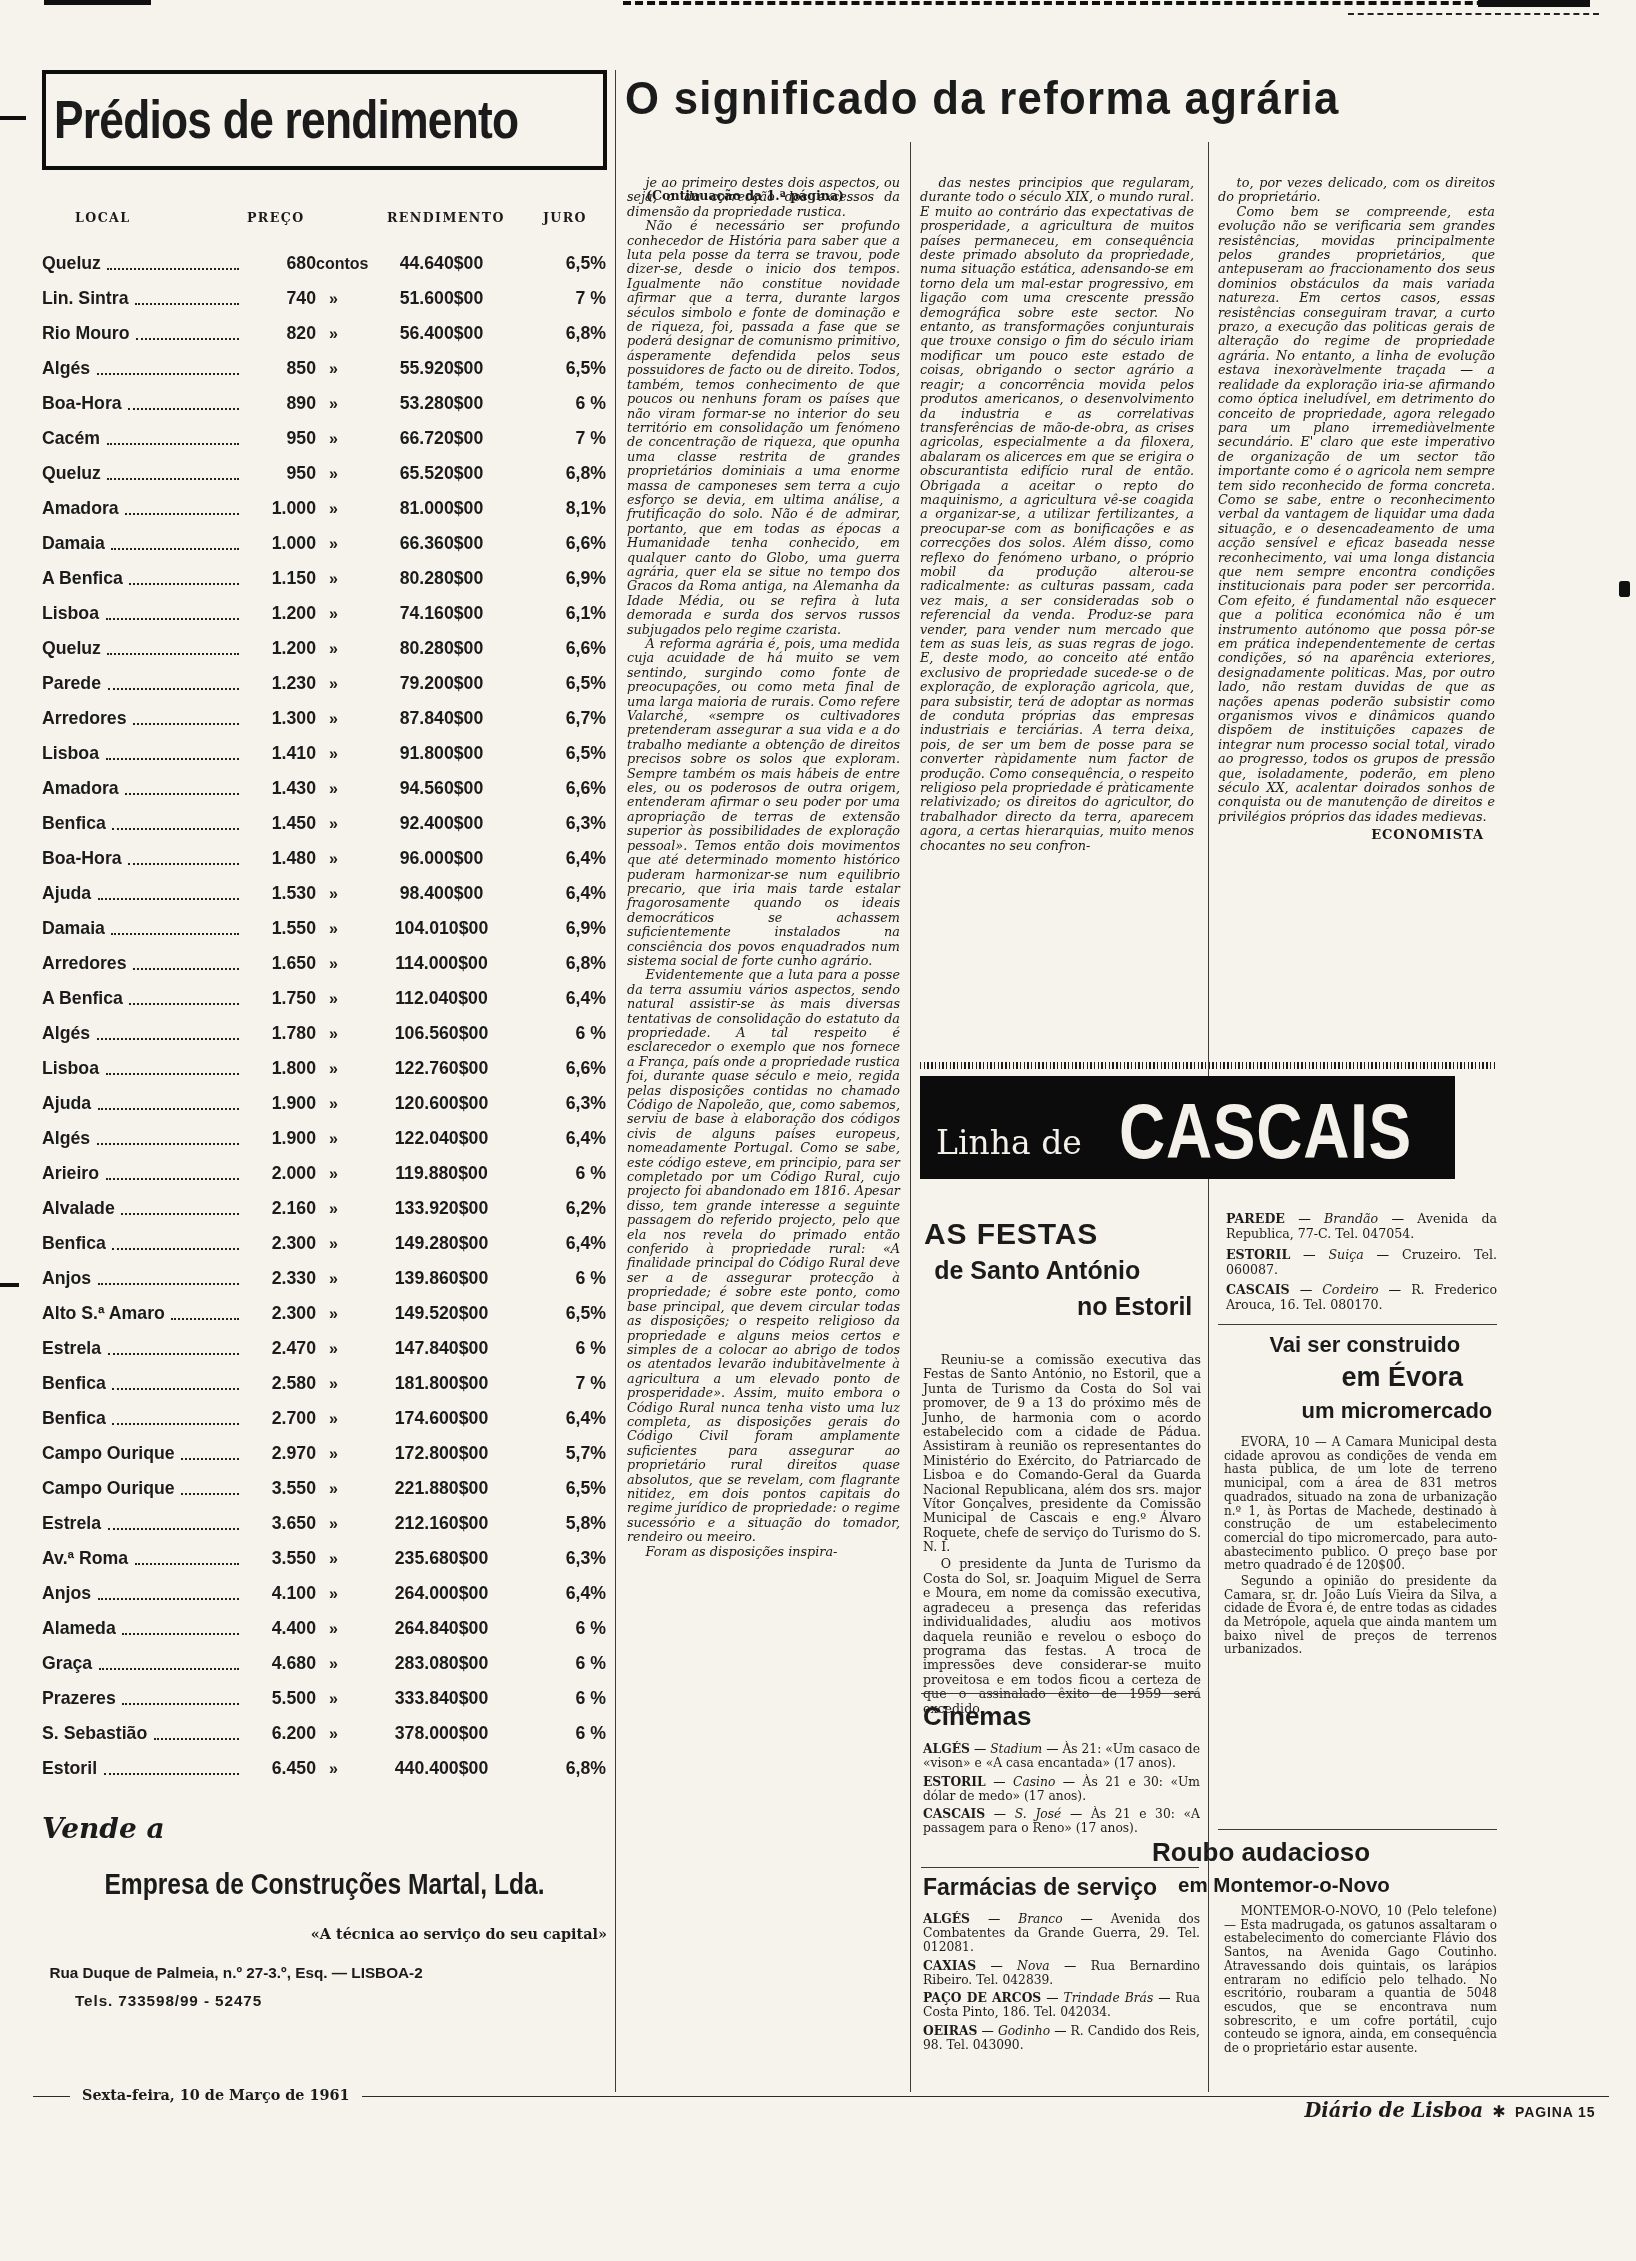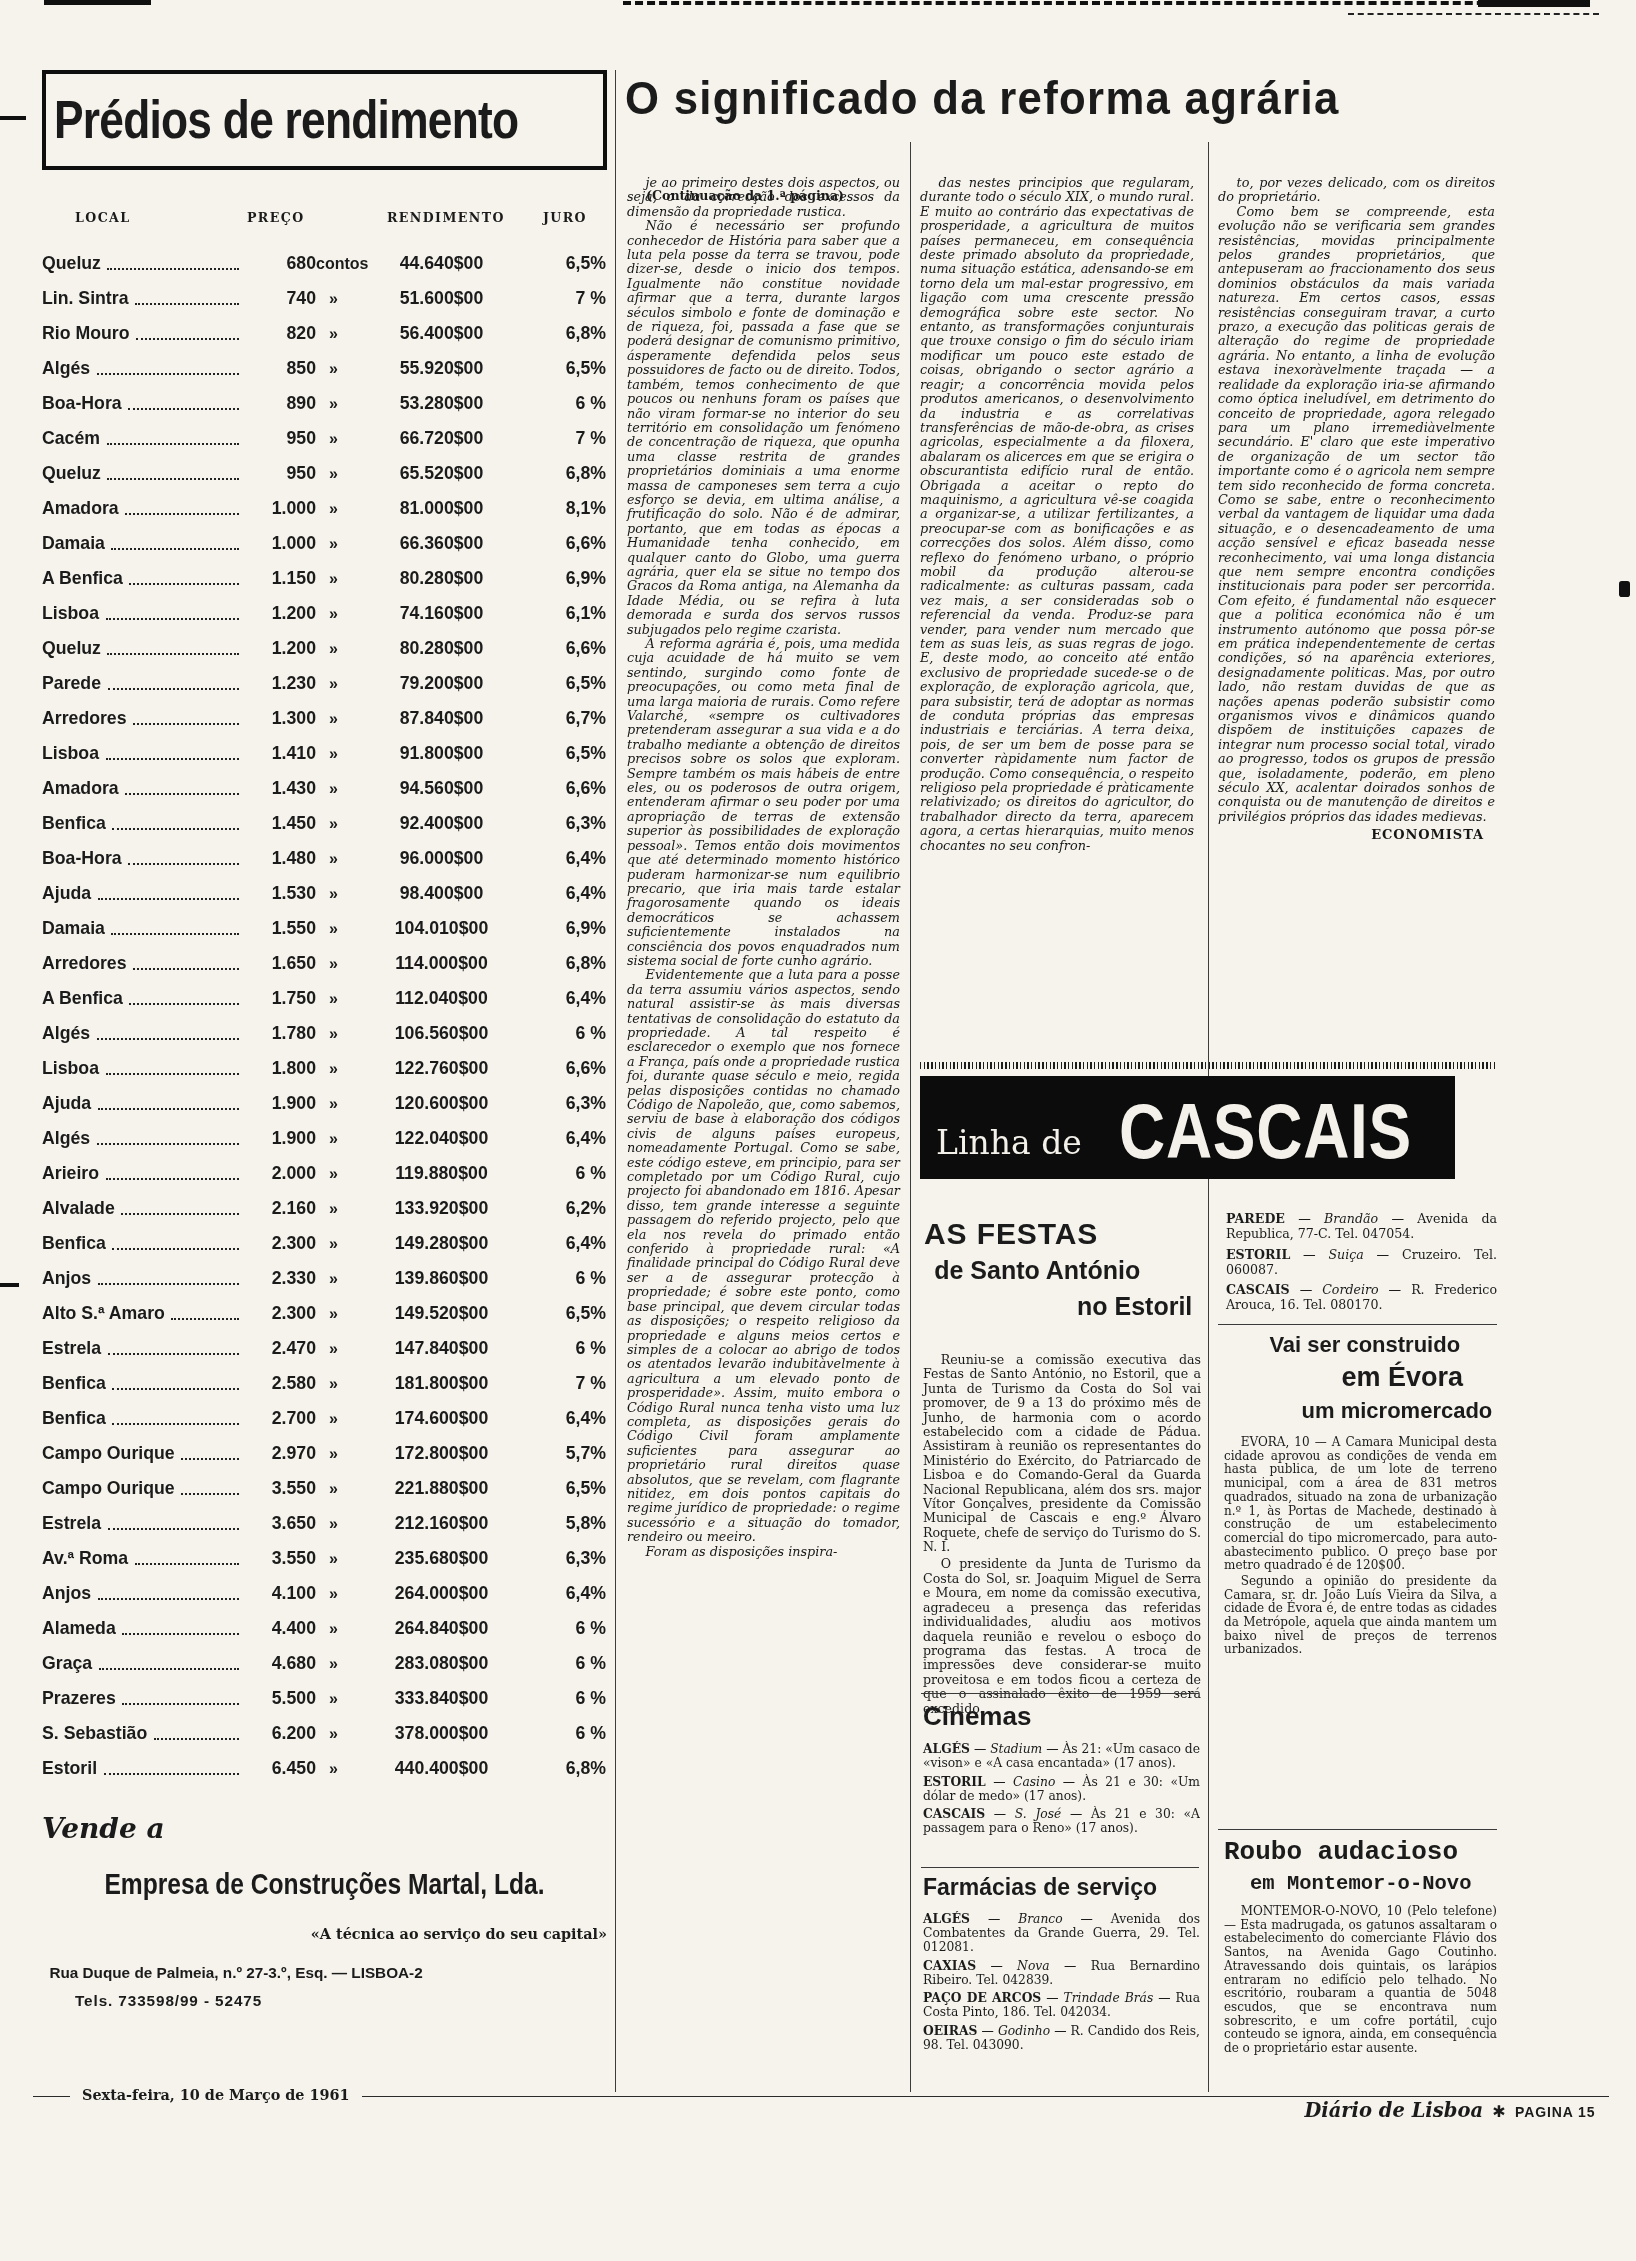--- a/index.html
+++ b/index.html
@@ -97,21 +97,21 @@
   .festas-body p { text-indent:17.7px; margin-bottom:2.8px; }
 
   
   .evora-head { left:1227px; top:1332px; width:269px; font-family:"Liberation Sans", sans-serif; font-weight:bold; }
   .evora-l1 { font-size:22px; padding-left:6.5px;text-align:center; }
   .evora-l2 { font-size:27px; text-align:right; padding-right:33px; margin-top:3.7px; }
   .evora-l3 { font-size:22px; text-align:right; padding-right:3.7px; margin-top:5.6px; }
   .evora-body { left:1224px; top:1436px; width:273px; font-size:12px; line-height:13.7px; text-align:justify; }
   .evora-body p { text-indent:16.7px; margin-bottom:1.9px; }
 
-  .roubo-head { left:1224px; top:1837px; width:273px; font-family:Liberation Mono, monospace; font-weight:bold; }
+  .roubo-head { left:1152px; top:1837px; width:273px; font-family:Liberation Sans, sans-serif; font-weight:bold; }
   .roubo-l1 { font-size:26px; }
   .roubo-l2 { font-size:20.5px; margin:4.6px 0 0 26px; }
   .roubo-body { left:1224px; top:1905px; width:273px; font-size:12px; line-height:13.7px; text-align:justify; }
   .roubo-body p { text-indent:16.7px; }
 
   
   .sec-head { font-family:"Liberation Sans", sans-serif; font-weight:bold; }
   .cine-head { left:923px; top:1701px; font-size:26px; }
   .cine-list { left:923px; top:1742px; width:277px; }
   .farm-head { left:923px; top:1874px; font-size:23px; }

